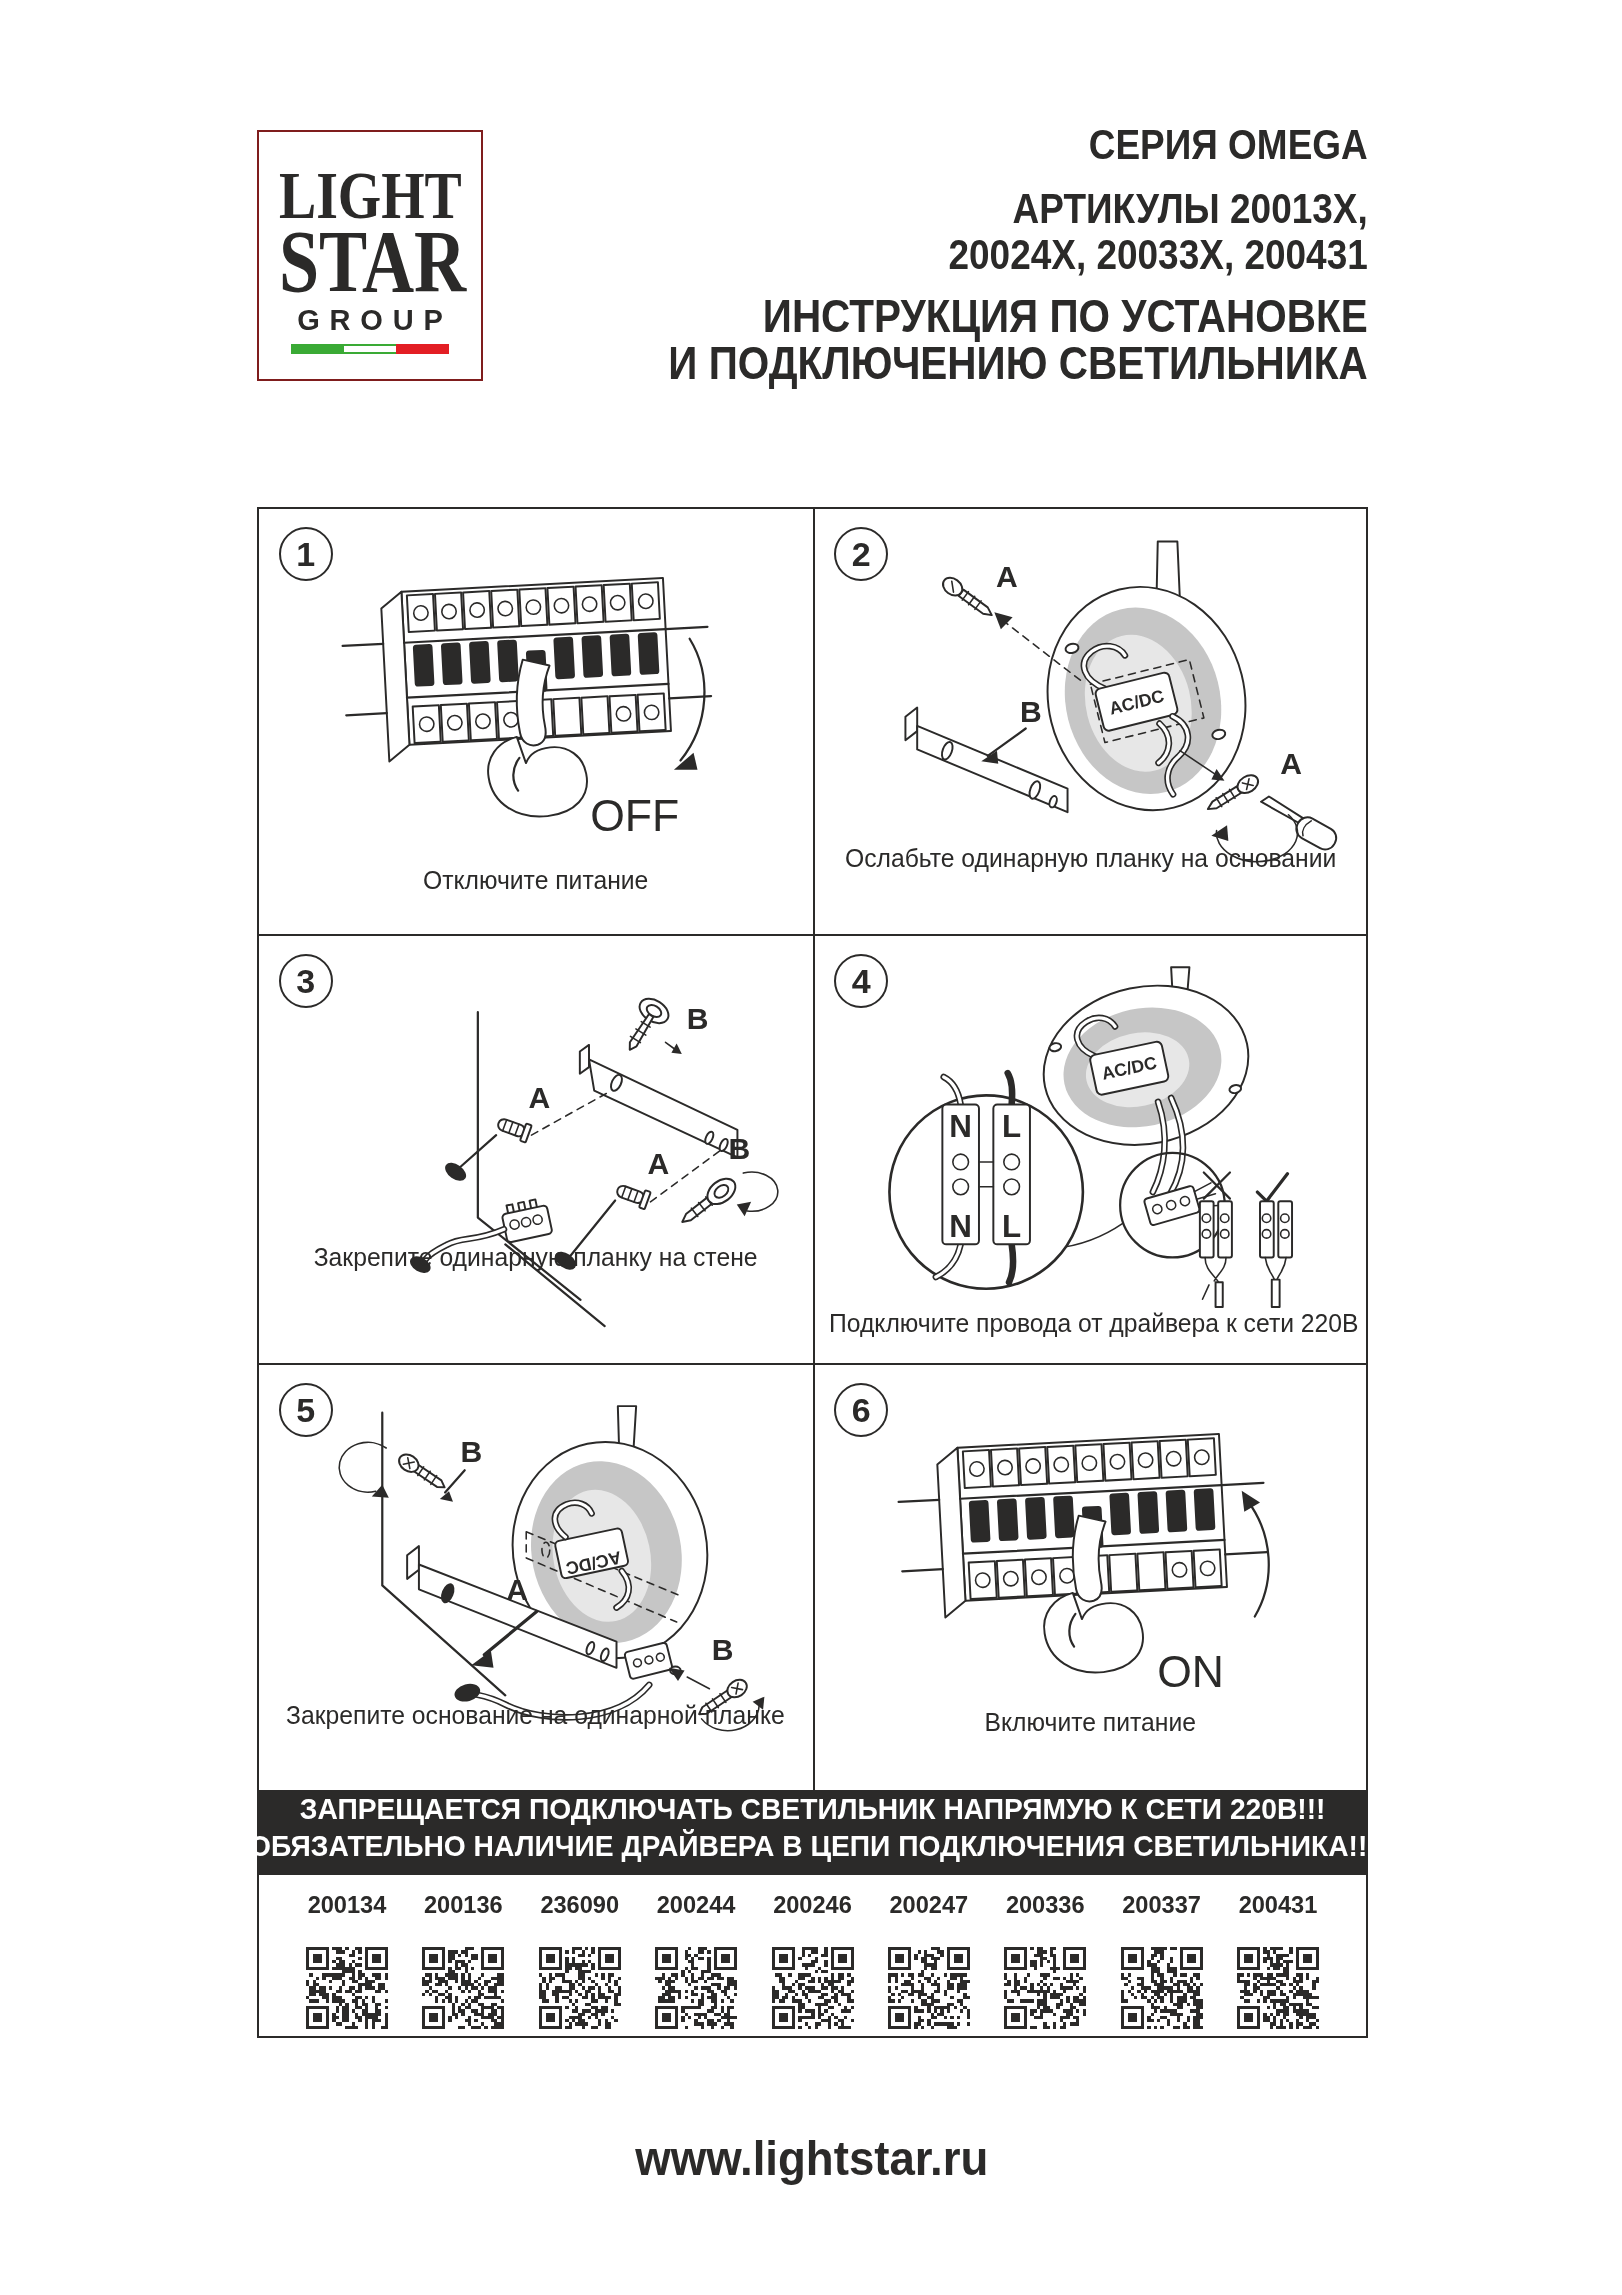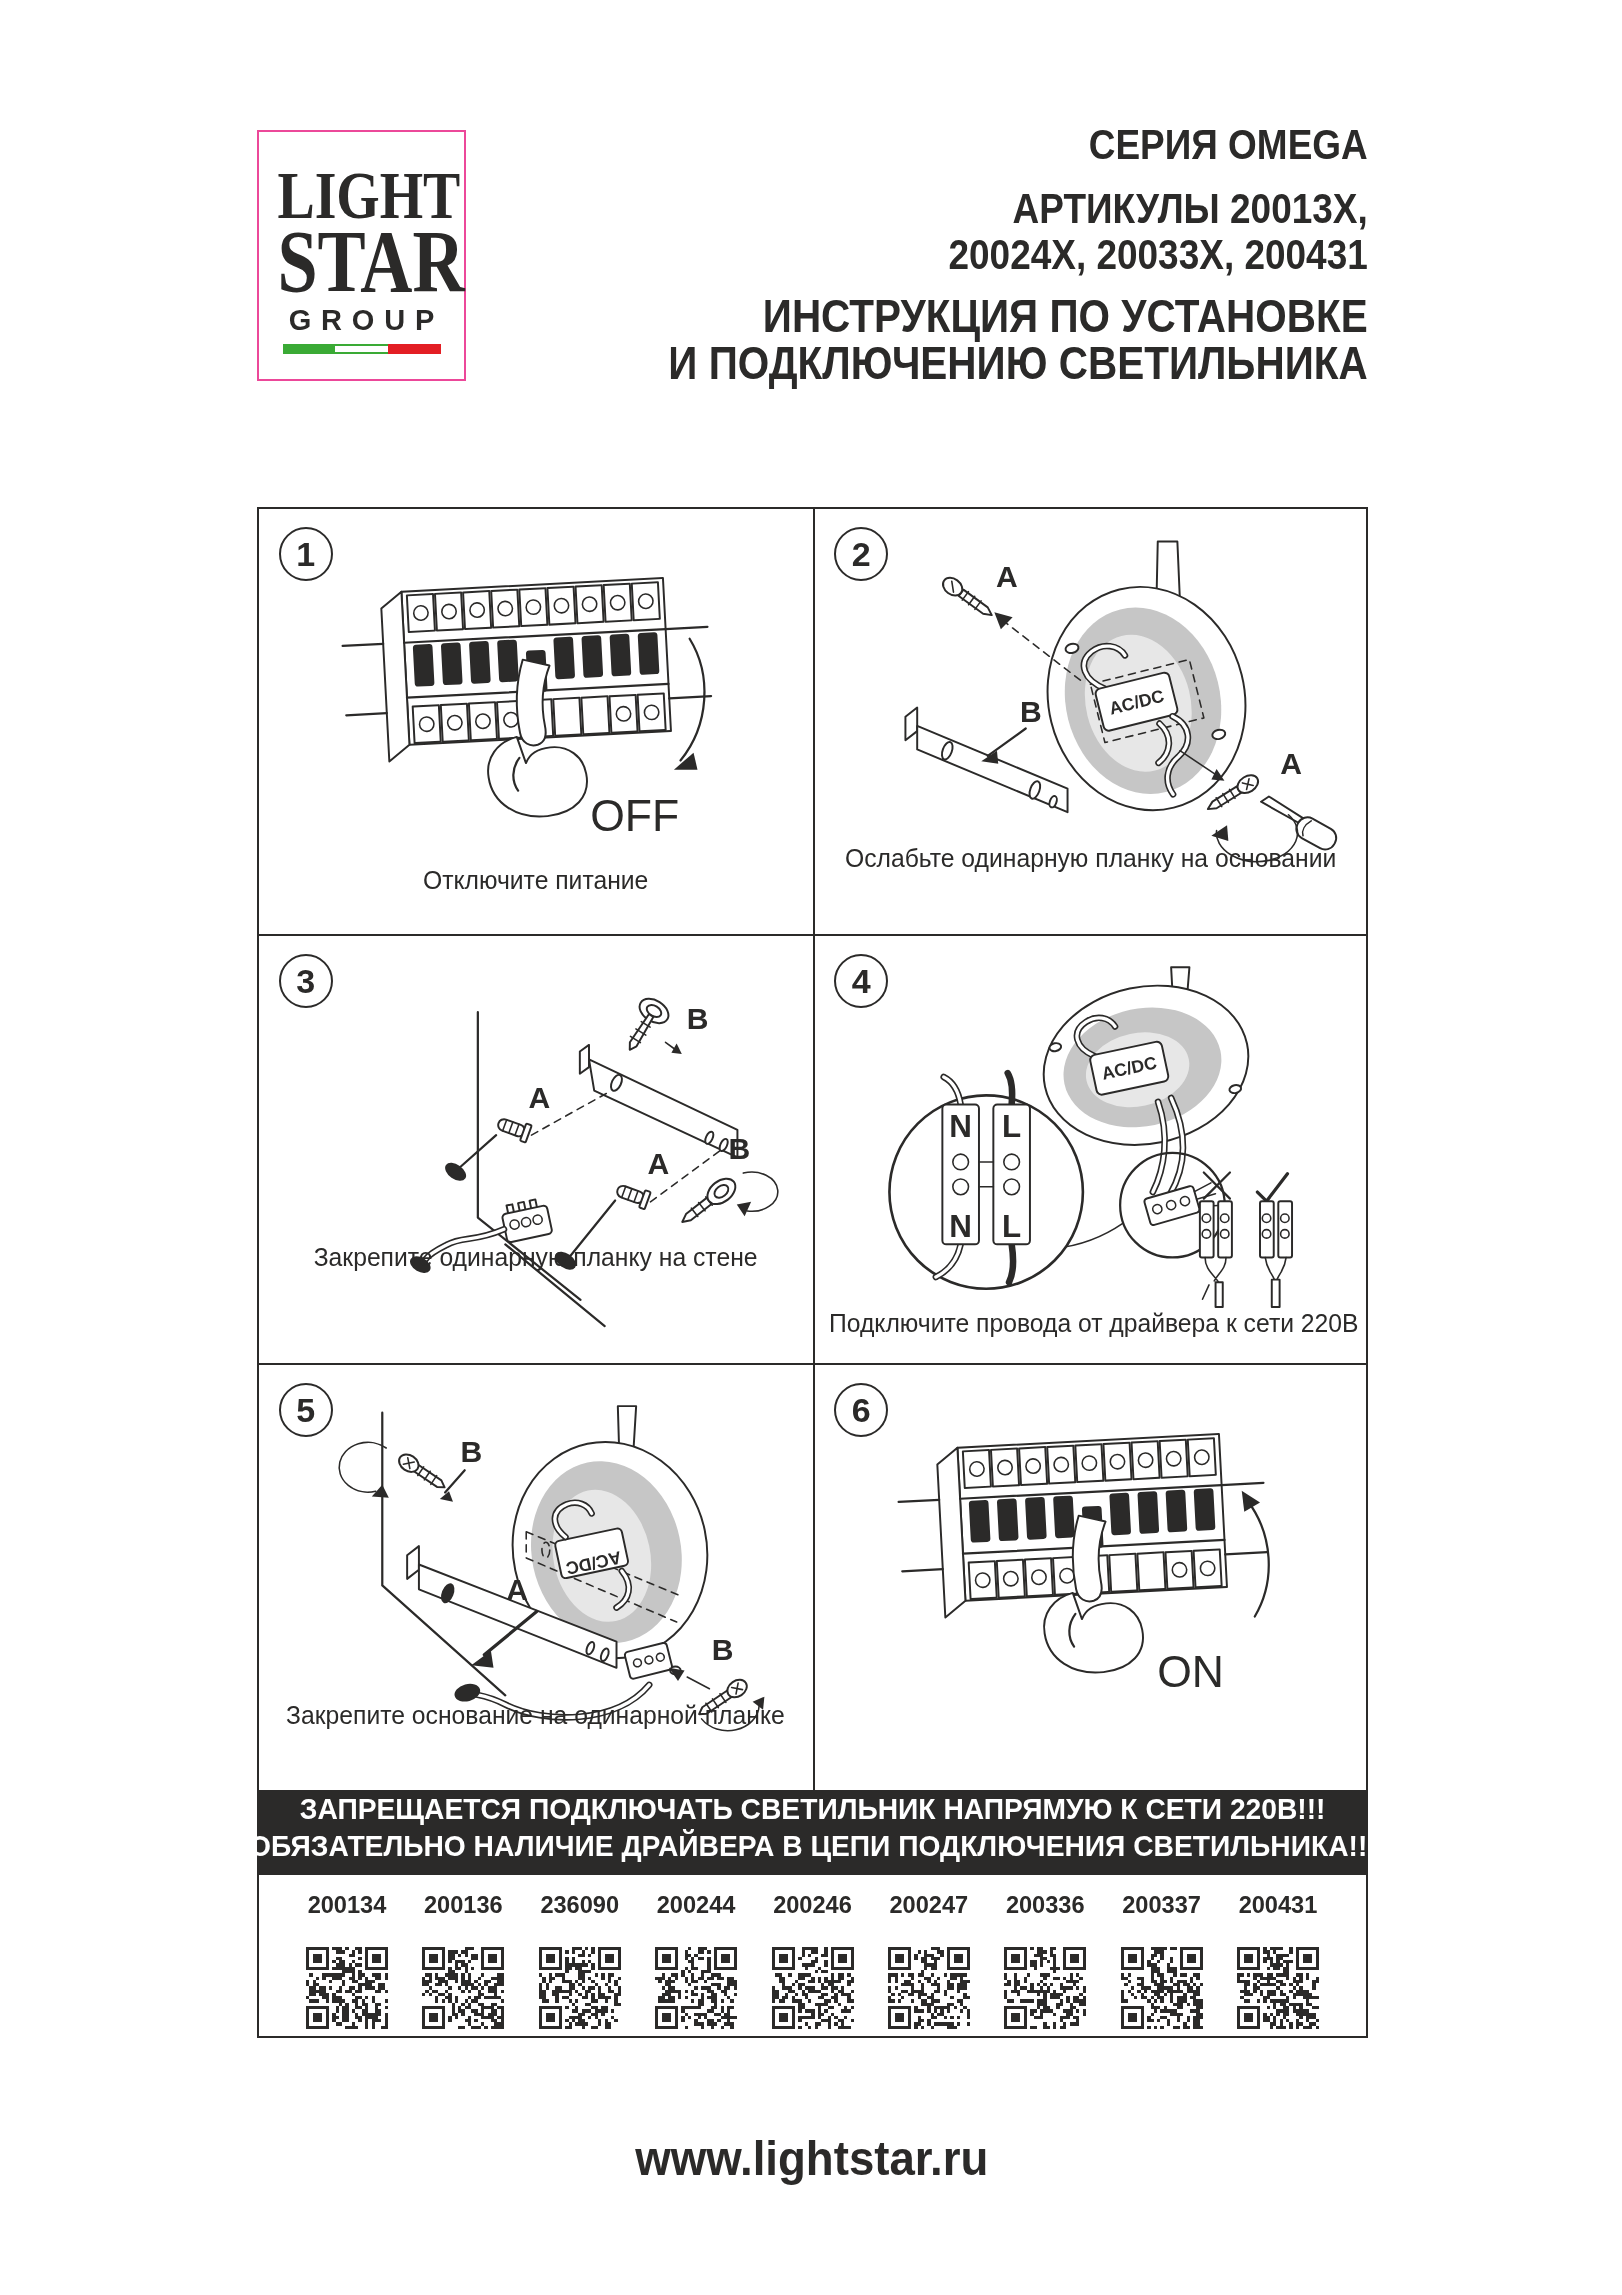--- a/index.html
+++ b/index.html
@@ -1,19 +1,19 @@
 <!DOCTYPE html>
 <html style="font-size:10.5px"><head>
 <meta charset="utf-8">
 <style>
   html,body{margin:0;padding:0;background:#fff}
   body{width:1623px;height:2295px;position:relative;font-family:"Liberation Sans",sans-serif;color:#2b2a29}
 
   
-  .logo{position:absolute;left:257px;top:130px;width:209px;height:251px;border:2px solid #ec4899;box-sizing:border-box;text-align:center}
+  .logo{position:absolute;left:257px;top:130px;width:226px;height:251px;border:2px solid #7f1d1d;box-sizing:border-box;text-align:center}
   .logo-light{margin-top:33px;font-family:"Liberation Serif",serif;font-weight:700;font-size:68px;line-height:60px;transform:scaleX(.82)}
   .logo-star{font-family:"Liberation Serif",serif;font-weight:700;font-size:88px;line-height:73px;transform:scaleX(.82)}
   .logo-group{margin-top:6.5px;font-size:29px;line-height:30px;letter-spacing:9.8px;text-indent:9.8px;font-weight:700}
   .flag{width:158px;height:10.5px;margin:9.2px auto 0;display:flex}
   .flag>div{flex:1}
   .flag .f-white{background:#fff;border-top:2px solid #3aaa35;border-bottom:2px solid #3aaa35;box-sizing:border-box}
 
   .title{position:absolute;top:123px;right:255px;text-align:right;font-weight:700;transform:scaleX(.88);transform-origin:100% 0;white-space:nowrap}
   .title .t1{font-size:42px;line-height:43px;margin-bottom:19.6px}
   .title .t2,.title .t3{font-size:42px;line-height:46px}
@@ -499,20 +499,21 @@
       </g>
       <g>
         <path class="w" d="M305,152 c-10,34 -12,72 -4,112 c3,15 15,22 27,18 c11,-4 14,-15 11,-29 c-7,-35 -3,-66 7,-92 z"></path>
         <path class="w" d="M296,270 c-30,8 -48,32 -43,62 c6,40 44,64 90,59 c42,-5 66,-30 59,-65 c-5,-27 -28,-43 -55,-40 c-20,2 -32,11 -37,24 z"></path>
         <path class="s3" d="M300,302 c-12,16 -12,36 -2,50"></path>
       </g>
       <path class="s3" d="M574,306 C606,252 602,180 562,128"></path>
       <polygon class="k" points="554,114 582,132 558,146"></polygon>
       <text class="tst" x="476" y="414" text-anchor="middle">ON</text>
     </svg>
+    <div class="caption cap6"><span>Включите питание</span></div>
   </div>
 
   <div class="banner">
     <div>ЗАПРЕЩАЕТСЯ ПОДКЛЮЧАТЬ СВЕТИЛЬНИК НАПРЯМУЮ К СЕТИ 220В!!!</div>
     <div>ОБЯЗАТЕЛЬНО НАЛИЧИЕ ДРАЙВЕРА В ЦЕПИ ПОДКЛЮЧЕНИЯ СВЕТИЛЬНИКА!!!</div>
   </div>
 
   <div class="qr-row">
       <div class="qr-item"><div class="qr-label">200134</div><svg width="82" height="82" viewBox="0 0 125 125" fill="#2b2a29" shape-rendering="crispEdges">
           <rect x="40" y="0" width="5" height="5"></rect>

